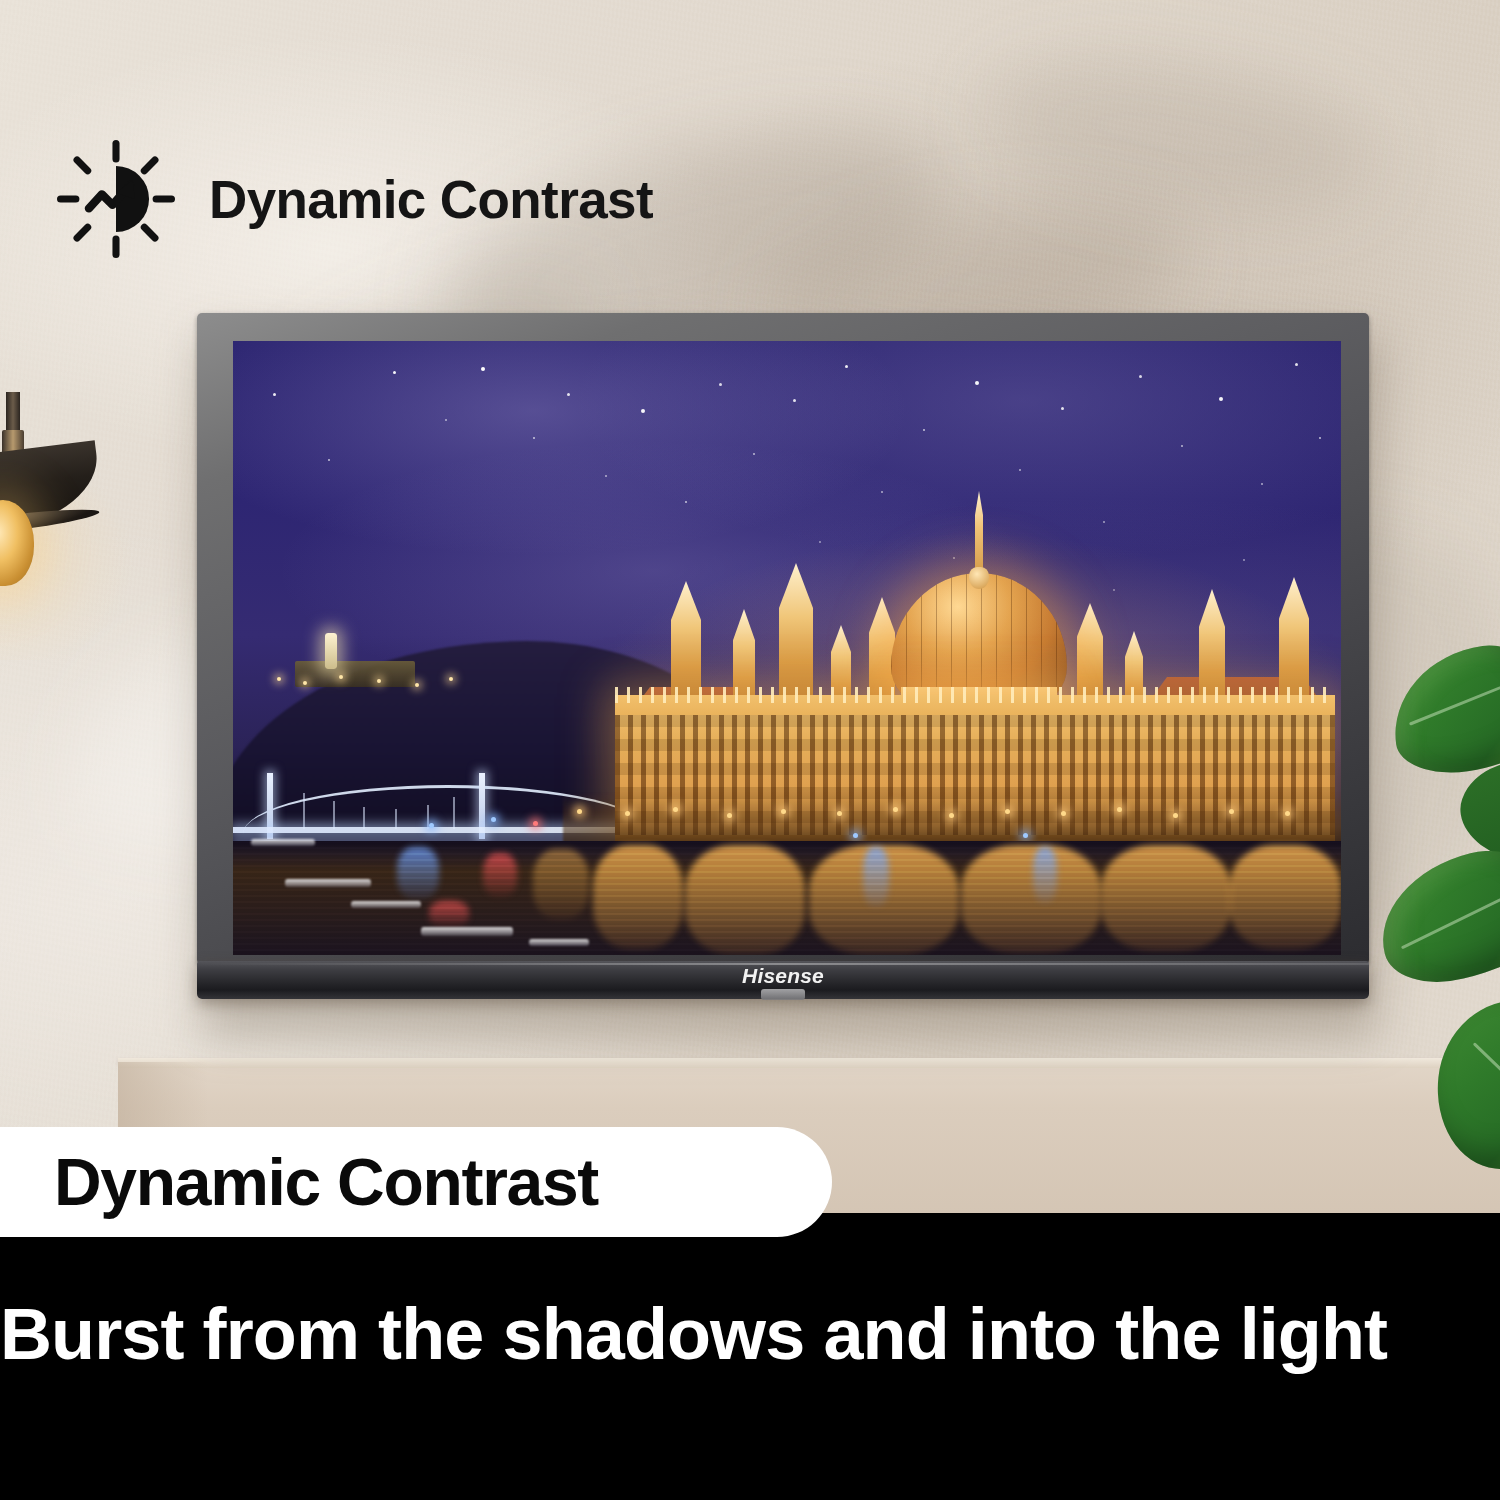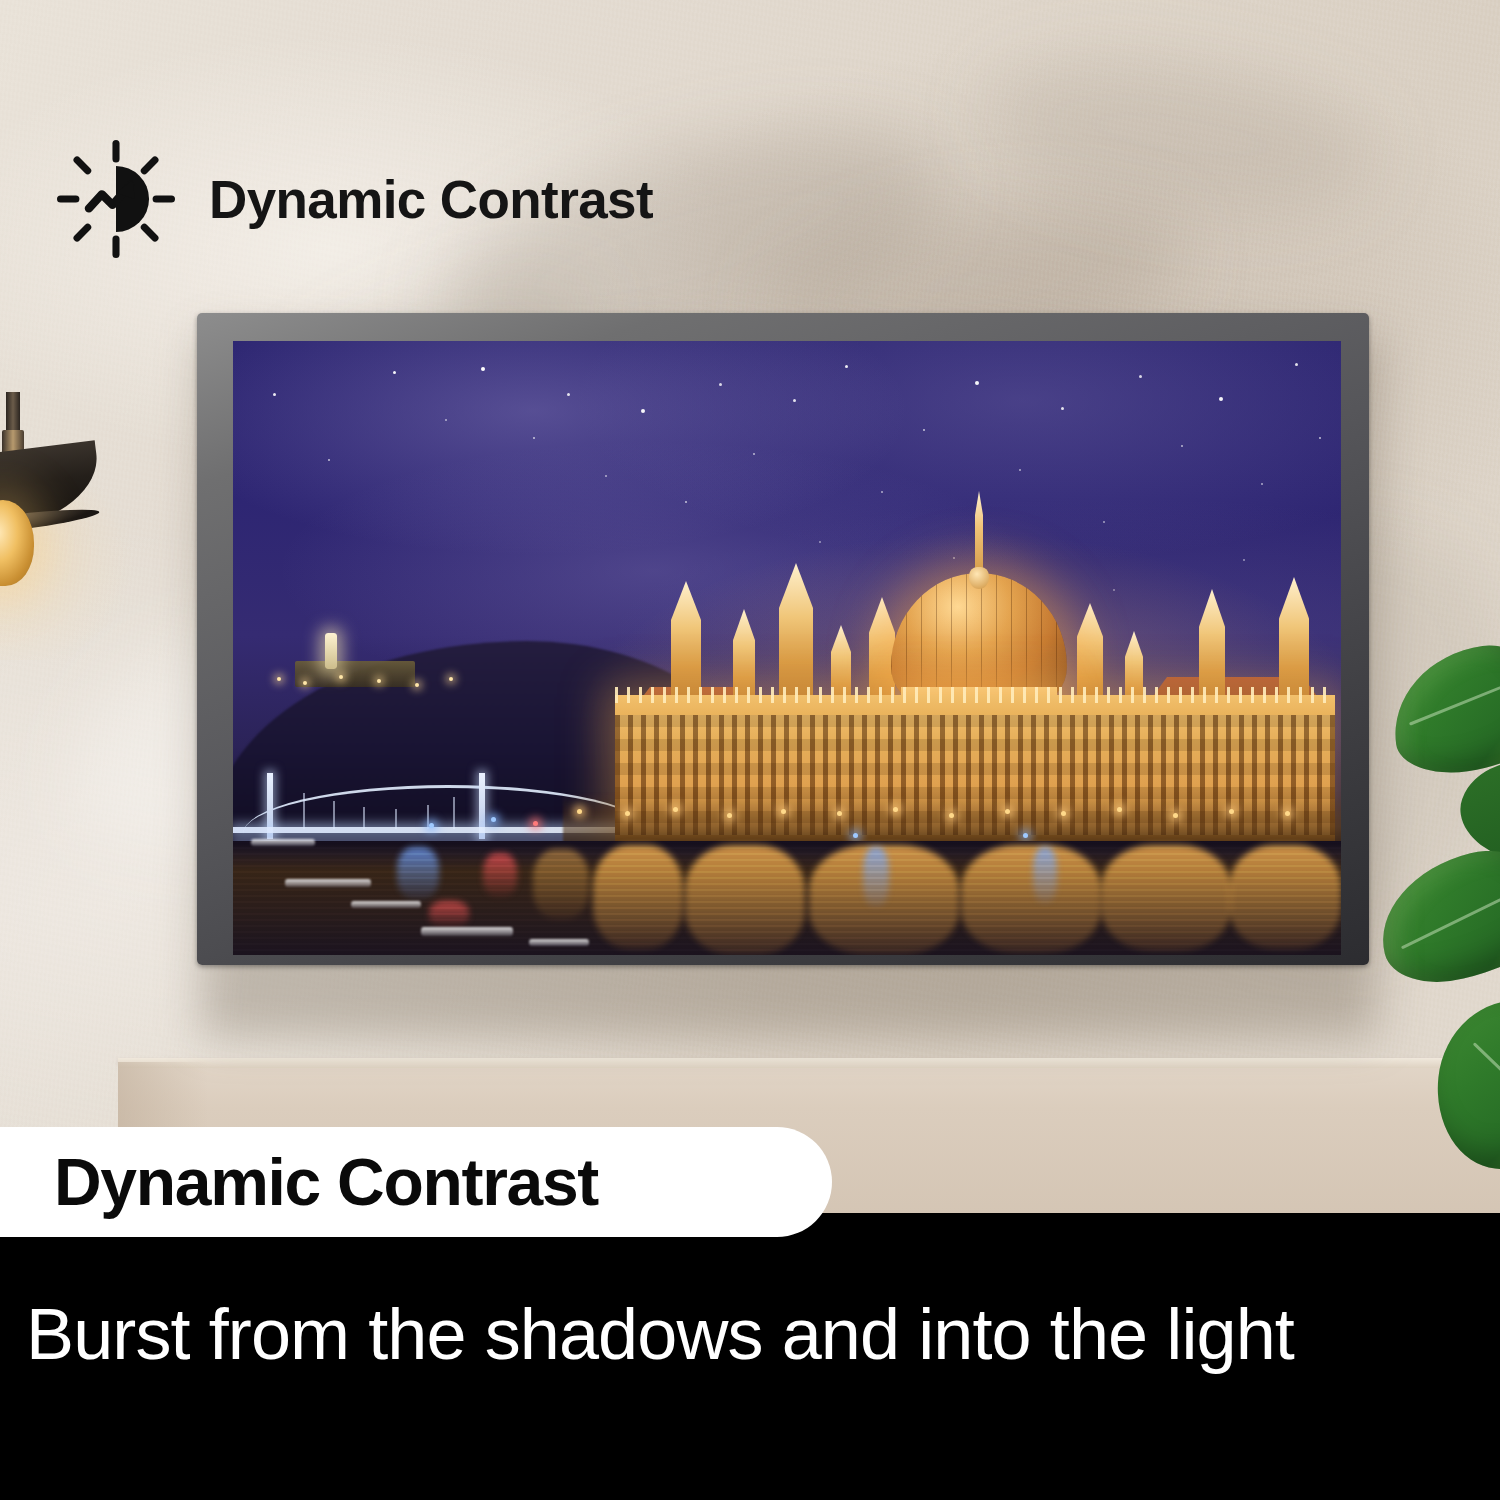--- a/index.html
+++ b/index.html
@@ -356,21 +356,21 @@
     position:absolute;left:-40px;top:1127px;width:872px;height:110px;
     background:#fff;border-radius:0 58px 58px 0;
     display:flex;align-items:center;
   }
   .pill-text{
     margin-left:94px;font-size:66px;font-weight:700;color:#0a0a0a;
     letter-spacing:-1.3px;line-height:1;white-space:nowrap;
   }
   .tagline{
     position:absolute;left:0;top:1298px;width:1320px;
-    text-align:center;color:#fff;font-size:72px;font-weight:400;
+    text-align:center;color:#fff;font-size:72px;font-weight:700;
     letter-spacing:-.9px;line-height:1;white-space:nowrap;
   }
 </style>
 </head>
 <body>
 
 <div id="stage">
 
   <div class="wall">
     <div class="wall-grain"></div>
@@ -565,20 +565,25 @@
       <div class="wripple"></div>
       <div>
         <span class="boat" style="left:52px;top:538px;width:86px;height:8px"></span>
         <span class="boat" style="left:118px;top:560px;width:70px;height:7px"></span>
         <span class="boat" style="left:188px;top:586px;width:92px;height:9px"></span>
         <span class="boat" style="left:296px;top:598px;width:60px;height:7px"></span>
         <span class="boat" style="left:18px;top:498px;width:64px;height:7px"></span>
       </div>
     </div>
 
+    <div class="tv-bottombar">
+      <span class="glint"></span>
+      <span class="tv-logo">Hisense</span>
+      <span class="tv-ir"></span>
+    </div>
   </div>
 
   <div class="blackband"></div>
 
   <div class="pill">
     <span class="pill-text">Dynamic Contrast</span>
   </div>
 
   <div class="tagline">Burst from the shadows and into the light</div>
 

